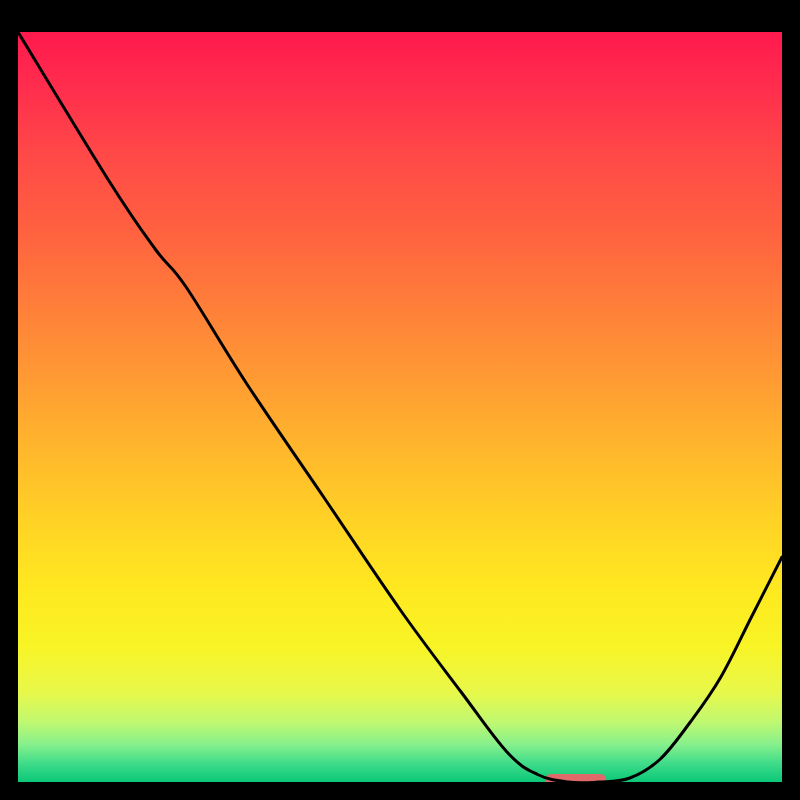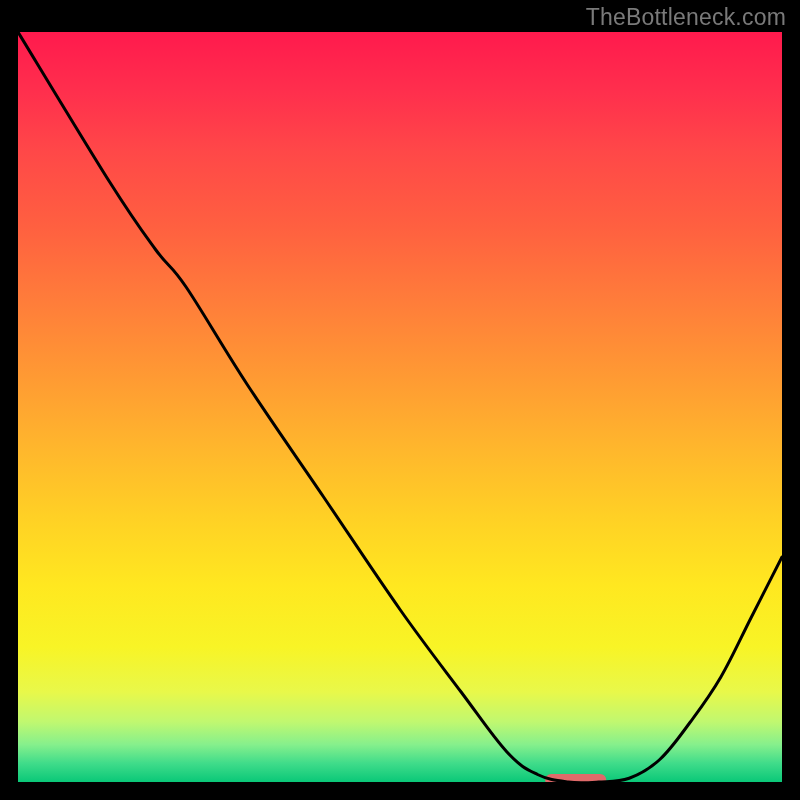--- a/index.html
+++ b/index.html
@@ -75,21 +75,20 @@
     stroke: #000000;
     stroke-width: 3;
     stroke-linecap: round;
     stroke-linejoin: round;
   }
 </style>
 </head>
 <body>
 
 <div class="chart-container">
-  <div class="watermark">TheBottleneck.com</div>
   <div class="plot-area">
     <div class="gradient-bg"></div>
     <svg class="curve-svg" viewBox="0 0 764 750" preserveAspectRatio="none">
       <rect id="opt-marker" class="marker" rx="6" ry="6" height="12" x="527.16" width="61.12" y="742.00"></rect>
       <path id="curve-path" class="curve" d="M 0.00 0.00 C 16.50 27.00, 66.93 110.85, 91.68 150.00 C 116.43 189.15, 123.77 198.60, 137.52 217.50 C 151.27 236.40, 151.58 230.70, 168.08 255.00 C 184.58 279.30, 204.45 314.70, 229.20 352.50 C 253.95 390.30, 278.10 424.50, 305.60 465.00 C 333.10 505.50, 357.25 542.40, 382.00 577.50 C 406.75 612.60, 423.87 634.35, 443.12 660.00 C 462.37 685.65, 475.21 705.15, 488.96 720.00 C 502.71 734.85, 508.52 737.10, 519.52 742.50 C 530.52 747.90, 539.08 748.65, 550.08 750.00 C 561.08 751.35, 569.64 750.67, 580.64 750.00 C 591.64 749.33, 600.20 750.30, 611.20 746.25 C 622.20 742.20, 630.76 737.63, 641.76 727.50 C 652.76 717.38, 661.32 704.85, 672.32 690.00 C 683.32 675.15, 691.88 663.90, 702.88 645.00 C 713.88 626.10, 722.44 606.60, 733.44 585.00 C 744.44 563.40, 758.50 535.80, 764.00 525.00"></path>
     </svg>
   </div>
 </div>
 
 </body></html>

